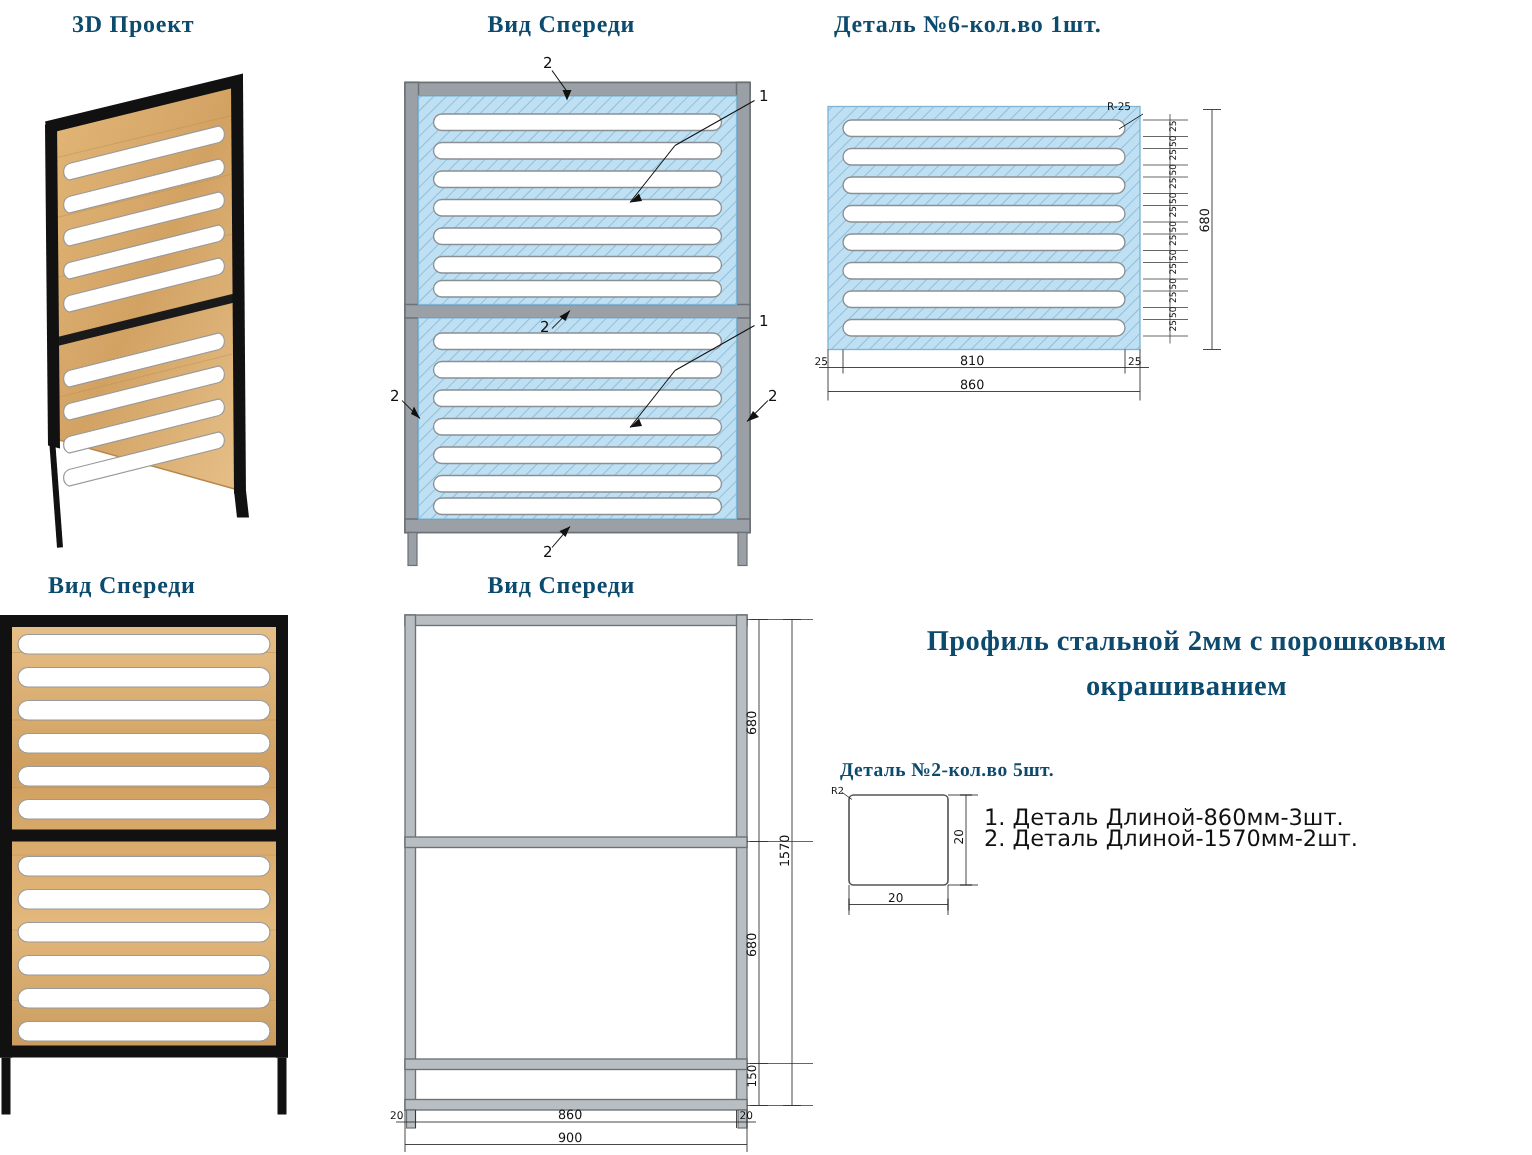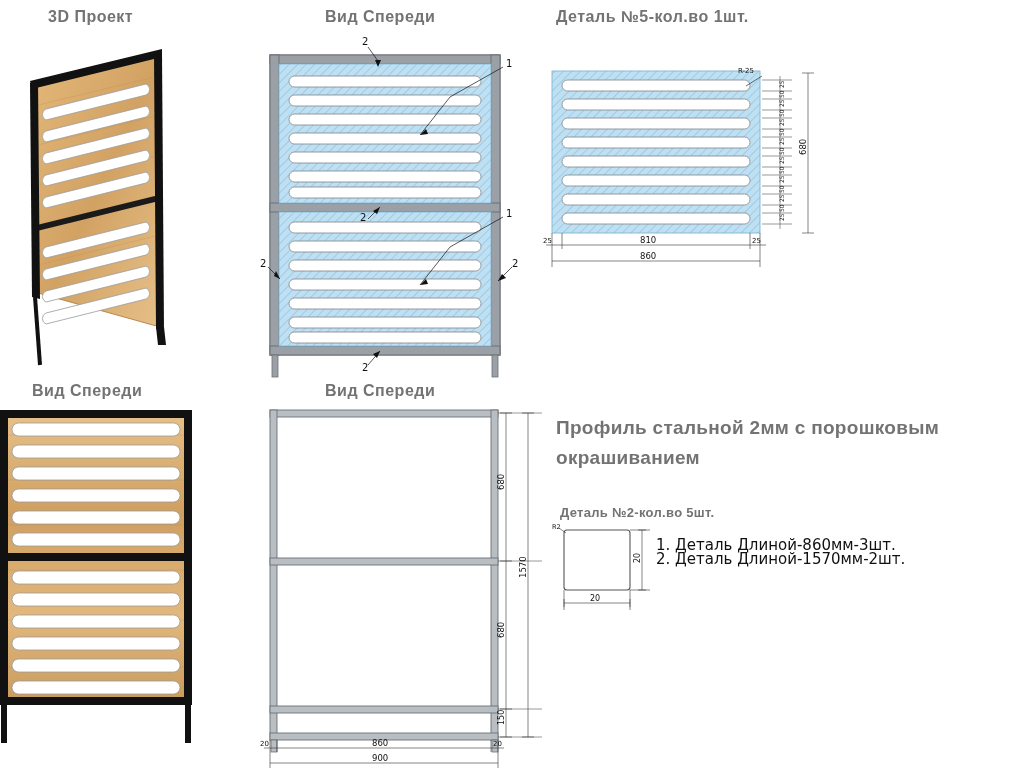--- a/index.html
+++ b/index.html
@@ -1,29 +1,29 @@
 <!DOCTYPE html>
 <html><head>
 <meta charset="utf-8">
 <style>
   html,body{margin:0;padding:0;background:#ffffff;}
   body{width:1021px;height:770px;position:relative;font-family:"DejaVu Sans",sans-serif;color:#111;overflow:hidden;}
   .panel{position:absolute;}
-  .ttl{font-family:Liberation Sans, sans-serif;font-size:16px;font-weight:600;letter-spacing:.5px;color:#737373;white-space:nowrap;}
+  .ttl{font-family:Liberation Serif, serif;font-size:16px;font-weight:600;letter-spacing:.5px;color:#0c4a6e;white-space:nowrap;text-align:center;}
   .ttl-big{font-size:19px;font-weight:600;letter-spacing:.3px;line-height:26px;}
   .ttl-sub{font-size:13px;font-weight:600;letter-spacing:.3px;margin-top:20px;}
   .note{font-size:15px;line-height:14px;white-space:nowrap;}
   svg{display:block;}
 </style>
 </head>
 <body>
 
 <div class="panel ttl" style="left:48px;top:8px;">3D Проект</div>
 <div class="panel ttl" style="left:325px;top:8px;">Вид Спереди</div>
-<div class="panel ttl" style="left:556px;top:8px;">Деталь №5-кол.во 1шт.</div>
+<div class="panel ttl" style="left:556px;top:8px;">Деталь №6-кол.во 1шт.</div>
 <div class="panel ttl" style="left:32px;top:382px;">Вид Спереди</div>
 <div class="panel ttl" style="left:325px;top:382px;">Вид Спереди</div>
 
 <div class="panel" style="left:10px;top:35px;width:230px;height:340px;">
 <svg width="230" height="340" viewBox="0 0 230 340">
   <defs>
     <linearGradient id="woodg" x1="0" y1="0" x2="1" y2="1">
       <stop offset="0%" stop-color="#e2b778"></stop>
       <stop offset="50%" stop-color="#d2a263"></stop>
       <stop offset="100%" stop-color="#e6c089"></stop>
@@ -335,21 +335,21 @@
   <text x="122" y="361" font-size="8.5" font-family="DejaVu Sans" fill="#111">900</text>
   <text x="10" y="346" font-size="7" font-family="DejaVu Sans" fill="#111">20</text>
   <text x="243" y="346" font-size="7" font-family="DejaVu Sans" fill="#111">20</text>
 </svg>
 </div>
 
 <div class="panel ttl ttl-big" style="left:556px;top:415px;width:470px;">Профиль стальной 2мм с порошковым</div>
 <div class="panel ttl ttl-big" style="left:556px;top:445px;width:470px;">окрашиванием</div>
 <div class="panel ttl ttl-sub" style="left:560px;top:485px;">Деталь №2-кол.во 5шт.</div>
 
-<div class="panel" style="left:544px;top:515px;width:130px;height:105px;">
+<div class="panel" style="left:530px;top:515px;width:130px;height:105px;padding-left:16px;">
 <svg width="130" height="105" viewBox="0 0 130 105">
   <rect x="20" y="15" width="66" height="60" fill="#ffffff" stroke="#555" stroke-width="1.1" rx="3"></rect>
   <text x="8" y="14" font-size="6.5" font-family="DejaVu Sans" fill="#111">R2</text>
   <line x1="15" y1="13" x2="22" y2="18" stroke="#111" stroke-width="0.5"></line>
 
   <g stroke="#333" stroke-width="0.6">
     <line x1="86" y1="15" x2="106" y2="15"></line>
     <line x1="86" y1="75" x2="106" y2="75"></line>
     <line x1="98" y1="15" x2="98" y2="75"></line>
     <line x1="94" y1="15" x2="102" y2="15"></line>

